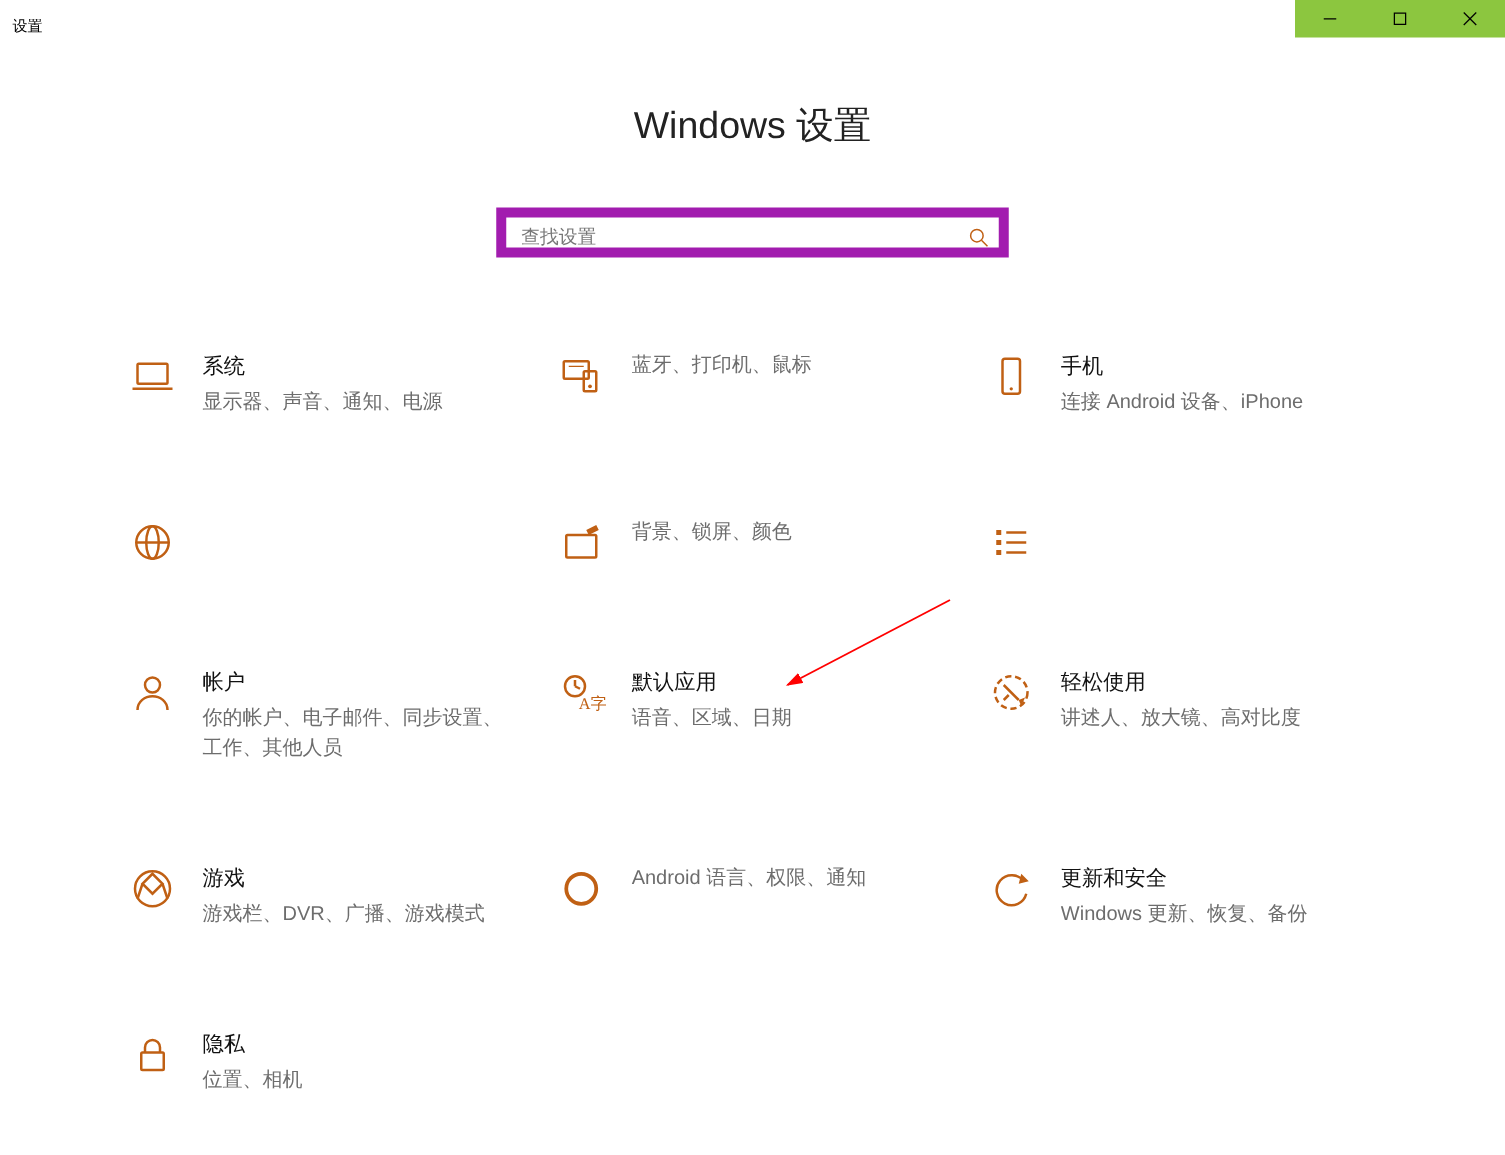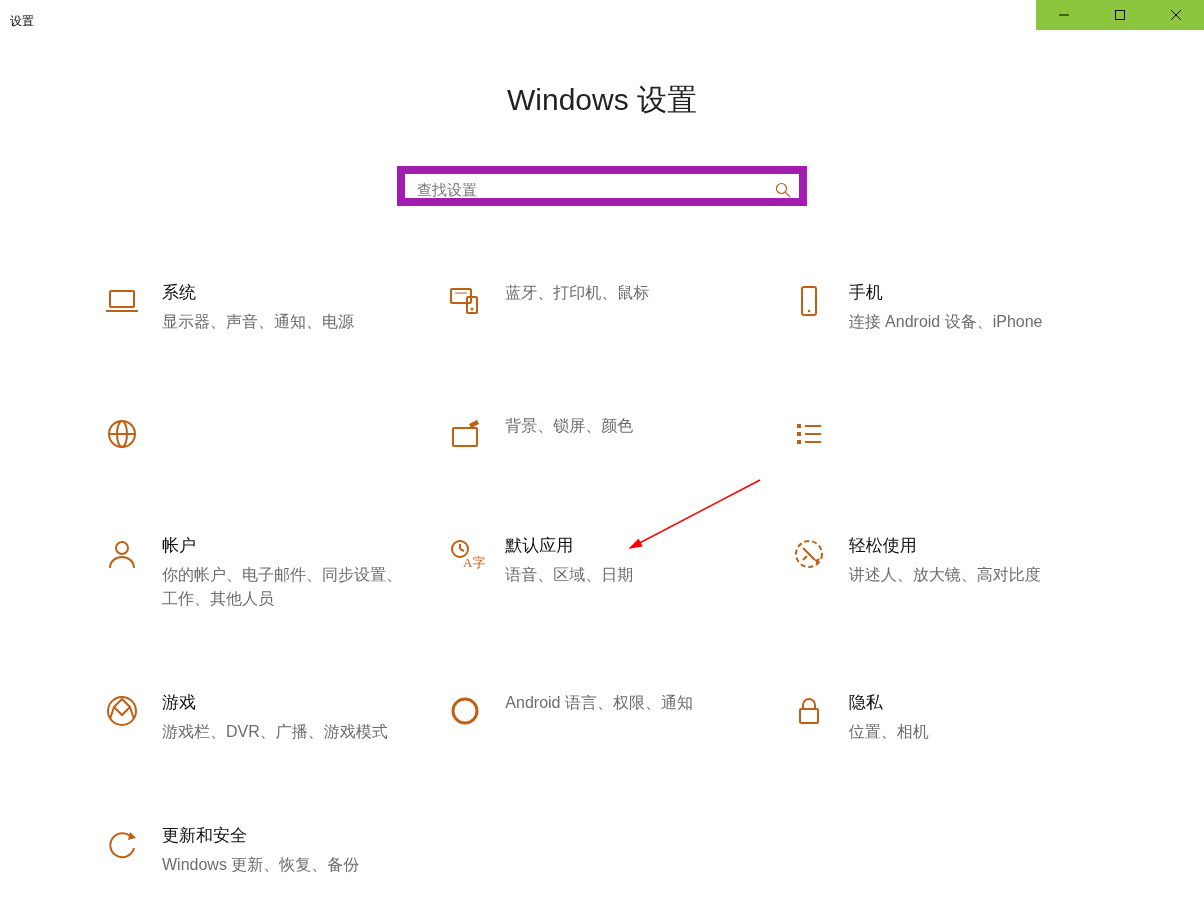--- a/index.html
+++ b/index.html
@@ -283,40 +283,40 @@
         </svg>
     </div>
     <div class="tile-text">
       <div class="tile-sub">Android 语言、权限、通知</div>
     </div>
   </div>
 
   <div class="tile">
     <div class="tile-icon">
       <svg width="40" height="40" viewBox="0 0 40 40">
+          <path d="M30 14 a12 12 0 1 0 2 10" fill="none" stroke="currentColor" stroke-width="2"></path>
+          <polygon points="28,8 34,14 26,16" fill="currentColor"></polygon>
+        </svg>
+    </div>
+    <div class="tile-text">
+      <div class="tile-title">更新和安全</div>
+      <div class="tile-sub">Windows 更新、恢复、备份</div>
+    </div>
+  </div>
+
+  <div class="tile">
+    <div class="tile-icon">
+      <svg width="40" height="40" viewBox="0 0 40 40">
           <rect x="11" y="18" width="18" height="14" rx="1" fill="none" stroke="currentColor" stroke-width="2"></rect>
           <path d="M14 18 v-4 a6 6 0 0 1 12 0 v4" fill="none" stroke="currentColor" stroke-width="2"></path>
         </svg>
     </div>
     <div class="tile-text">
       <div class="tile-title">隐私</div>
       <div class="tile-sub">位置、相机</div>
-    </div>
-  </div>
-
-  <div class="tile">
-    <div class="tile-icon">
-      <svg width="40" height="40" viewBox="0 0 40 40">
-          <path d="M30 14 a12 12 0 1 0 2 10" fill="none" stroke="currentColor" stroke-width="2"></path>
-          <polygon points="28,8 34,14 26,16" fill="currentColor"></polygon>
-        </svg>
-    </div>
-    <div class="tile-text">
-      <div class="tile-title">更新和安全</div>
-      <div class="tile-sub">Windows 更新、恢复、备份</div>
     </div>
   </div>
 
 </div>
 
 <svg class="arrow-layer" width="1204" height="924">
   <defs>
     <marker id="ah" markerWidth="10" markerHeight="10" refX="8" refY="3" orient="auto">
       <path d="M0,0 L9,3 L0,6 z" fill="red"></path>
     </marker>

